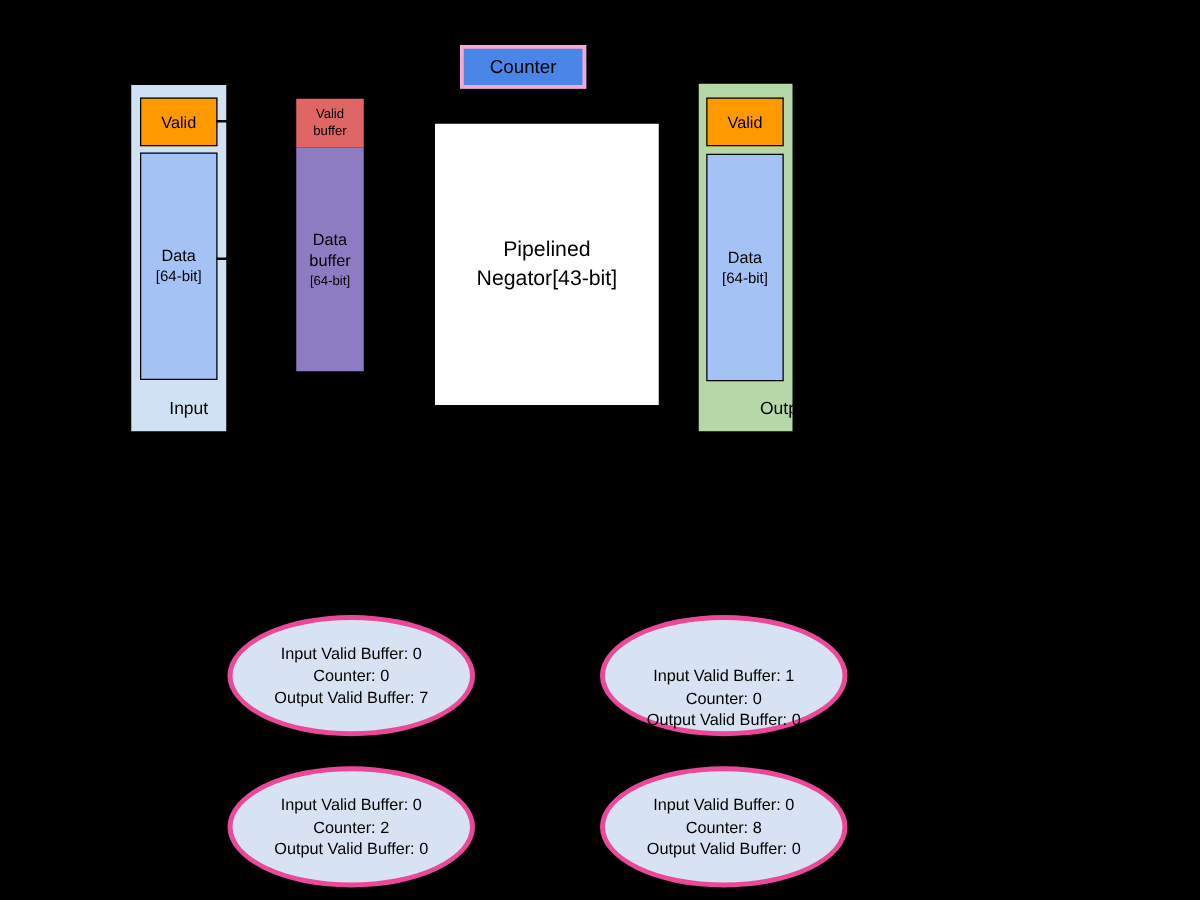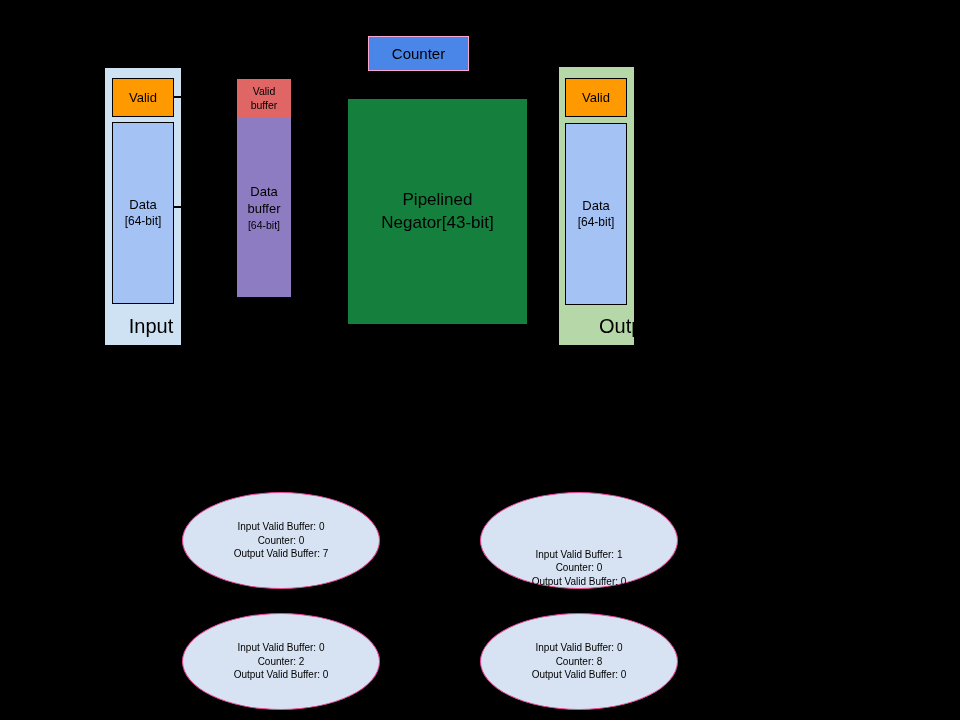--- a/index.html
+++ b/index.html
@@ -9,33 +9,33 @@
     position: relative;
     font-family: "Liberation Sans", sans-serif;
     color: #000;
     overflow: hidden;
   }
   .abs { position: absolute; box-sizing: border-box; }
   .center-txt { display: flex; align-items: center; justify-content: center; text-align: center; }
 
   
   .counter-box { left: 368px; top: 36px; width: 101px; height: 35px;
-                 border: 1px solid #f9a8d4; font-size: 15px; }
+                 border: 3px solid #f9a8d4; font-size: 15px; }
   .io-container { width: 76px; height: 277px; }
   .input-container  { left: 105px; top: 68px; }
   .output-container { left: 559px; top: 67px; width: 75px; height: 278px; }
   .valid-box { width: 62px; height: 39px; border: 1px solid #000; font-size: 13px; }
   .input-valid  { left: 112px; top: 78px; }
   .output-valid { left: 565px; top: 78px; }
   .data-box { width: 62px; height: 182px; border: 1px solid #000;
               font-size: 13px; line-height: 1.3; flex-direction: column; }
   .input-data  { left: 112px; top: 122px; }
   .output-data { left: 565px; top: 123px; }
   .data-sub { font-size: 12px; }
-  .io-label { width: 92px; height: 24px; font-size: 20px; }
+  .io-label { width: 92px; height: 24px; font-size: 14px; }
   .input-label  { left: 105px; top: 314px; }
   .output-label { left: 559px; top: 314px; margin-left: 24px; }
 
   .valid-buffer { left: 237px; top: 79px; width: 54px; height: 39px;
                   font-size: 10.5px; line-height: 1.25; flex-direction: column; }
   .data-buffer  { left: 237px; top: 118px; width: 54px; height: 179px;
                   font-size: 13px; line-height: 1.35; flex-direction: column; }
   .buf-sub { font-size: 10.5px; }
 
   .negator-box { left: 348px; top: 99px; width: 179px; height: 225px;
@@ -45,22 +45,22 @@
   .stub { background: #000; height: 2px; }
   .stub-valid { left: 173px; top: 96px;  width: 9px; }
   .stub-data  { left: 173px; top: 206px; width: 9px; }
   .arrow-head { left: 554px; top: 207px; width: 0; height: 0;
                 border-top: 6px solid transparent;
                 border-bottom: 6px solid transparent;
                 border-left: 11px solid #000; }
 
   
   .state-ellipse { width: 198px; height: 97px; border-radius: 50%;
-                   border: 1px solid #ec4899;
-                   font-size: 10px; line-height: 1.35; flex-direction: column; }
+                   border: 4px solid #ec4899;
+                   font-size: 13px; line-height: 1.35; flex-direction: column; }
   .state-1 { left: 182px; top: 492px; }
   .state-2 { left: 480px; top: 492px; justify-content: flex-end; }
   .state-3 { left: 182px; top: 613px; }
   .state-4 { left: 480px; top: 613px; }
 </style>
 </head>
 <body style="background: rgb(0, 0, 0);">
 
 <div class="abs center-txt counter-box" style="background: rgb(74, 134, 232);">
   <span>Counter</span>
@@ -83,21 +83,21 @@
 <div class="abs center-txt valid-buffer" style="background: rgb(224, 102, 102);">
   <span>Valid</span>
   <span>buffer</span>
 </div>
 <div class="abs center-txt data-buffer" style="background: rgb(142, 124, 195);">
   <span>Data</span>
   <span>buffer</span>
   <span class="buf-sub">[64-bit]</span>
 </div>
 
-<div class="abs center-txt negator-box" style="background: #15803d;">
+<div class="abs center-txt negator-box" style="background: #ffffff;">
   <span>Pipelined</span>
   <span>Negator[43-bit]</span>
 </div>
 
 <div class="abs arrow-head"></div>
 
 <div class="abs io-container output-container" style="background: rgb(182, 215, 168);"></div>
 <div class="abs center-txt valid-box output-valid" style="background: rgb(255, 153, 0);">
   <span>Valid</span>
 </div>

